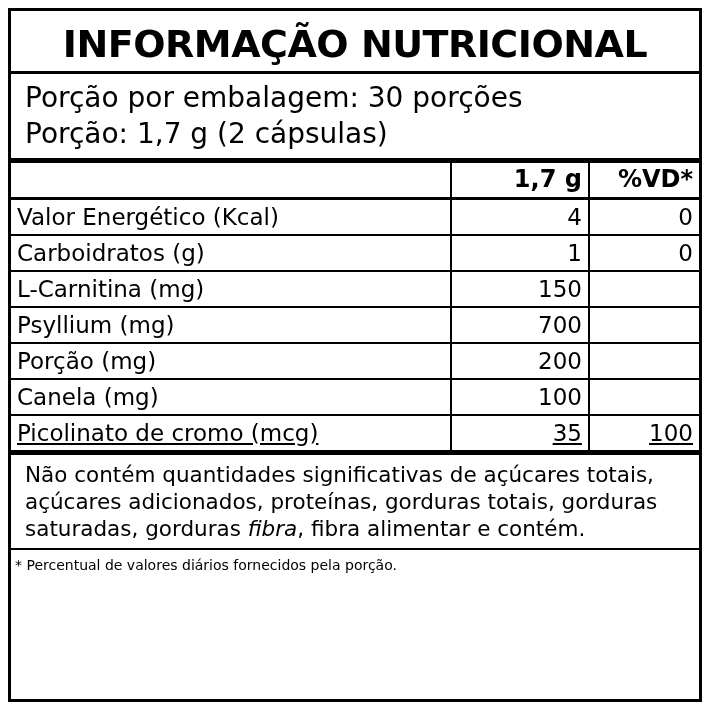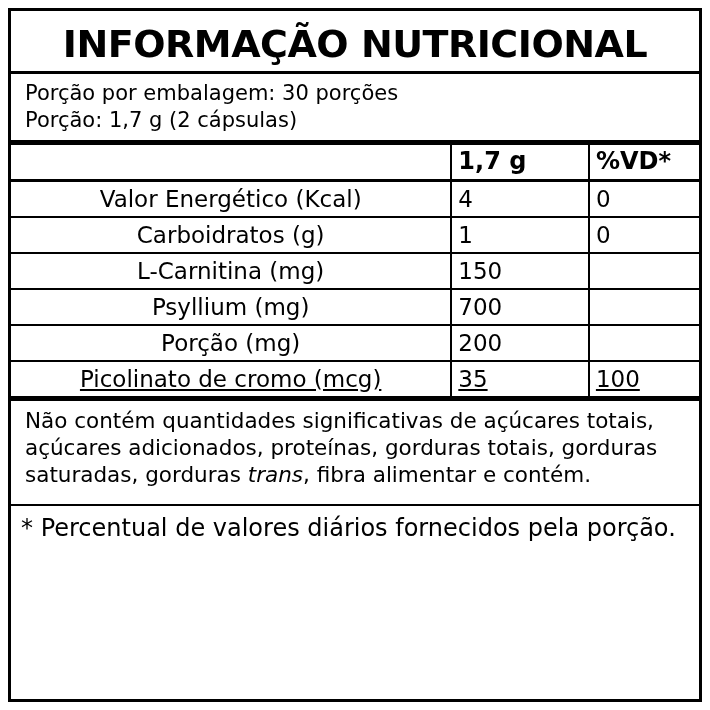--- a/index.html
+++ b/index.html
@@ -42,21 +42,21 @@
     text-align: center;
     white-space: nowrap;
   }
 
   
   .serving-block {
     border-top: 3px solid #000;
     padding: 6px 14px 6px 14px;
   }
   .serving-line {
-    font-size: 21px;
+    font-size: 28px;
     line-height: 1.28;
     white-space: nowrap;
   }
 
   
   .nutri-table {
     border-top: 5px solid #000;
     border-collapse: collapse;
     width: 100%;
     table-layout: fixed;
@@ -75,43 +75,43 @@
   .nutri-table thead th {
     border-bottom: 3px solid #000;
     font-weight: bold;
     font-size: 24px;
     padding-top: 2px;
     padding-bottom: 4px;
   }
   .th-blank { }
   .col-div { border-left: 2px solid #000; }
   .cell-name {
-    text-align: center;
+    text-align: left;
     padding-left: 14px;
   }
   .cell-num {
-    text-align: left;
+    text-align: right;
   }
   .nutri-table tbody tr:last-child td {
     border-bottom: 5px solid #000;
     text-decoration: underline;
   }
 
   
   .footnote {
     padding: 6px 14px 0 14px;
     font-size: 21.5px;
     line-height: 1.26;
   }
   .footnote em { font-style: italic; }
   .footnote-2 {
     border-top: 2px solid #000;
-    margin-top: 16px;
-    padding: 7px 14px 4px 10px;
-    font-size: 24px;
+    margin-top: 6px;
+    padding: 7px 14px 4px 4px;
+    font-size: 14px;
     line-height: 1.25;
   }
   .spacer { flex: 1 1 auto; }
 </style>
 </head>
 <body>
 
 <div class="label-wrap">
   <div class="label">
 
@@ -157,28 +157,33 @@
           <td class="cell-name">Psyllium (mg)</td>
           <td class="cell-num col-div">700</td>
           <td class="cell-num col-div"></td>
         </tr>
         <tr>
           <td class="cell-name">Porção (mg)</td>
           <td class="cell-num col-div">200</td>
           <td class="cell-num col-div"></td>
         </tr>
         <tr>
+          <td class="cell-name">Canela (mg)</td>
+          <td class="cell-num col-div">100</td>
+          <td class="cell-num col-div"></td>
+        </tr>
+        <tr>
           <td class="cell-name">Picolinato de cromo (mcg)</td>
           <td class="cell-num col-div">35</td>
           <td class="cell-num col-div">100</td>
         </tr>
       </tbody>
     </table>
 
     <div class="footnote">
-      <span>Não contém quantidades significativas de açúcares totais, açúcares adicionados, proteínas, gorduras totais, gorduras saturadas, gorduras </span><em>trans</em><span>, fibra alimentar e contém.</span>
+      <span>Não contém quantidades significativas de açúcares totais, açúcares adicionados, proteínas, gorduras totais, gorduras saturadas, gorduras </span><em>fibra</em><span>, fibra alimentar e contém.</span>
     </div>
 
     <div class="footnote-2">* Percentual de valores diários fornecidos pela porção.</div>
 
     <div class="spacer"></div>
   </div>
 </div>
 
 </body></html>

